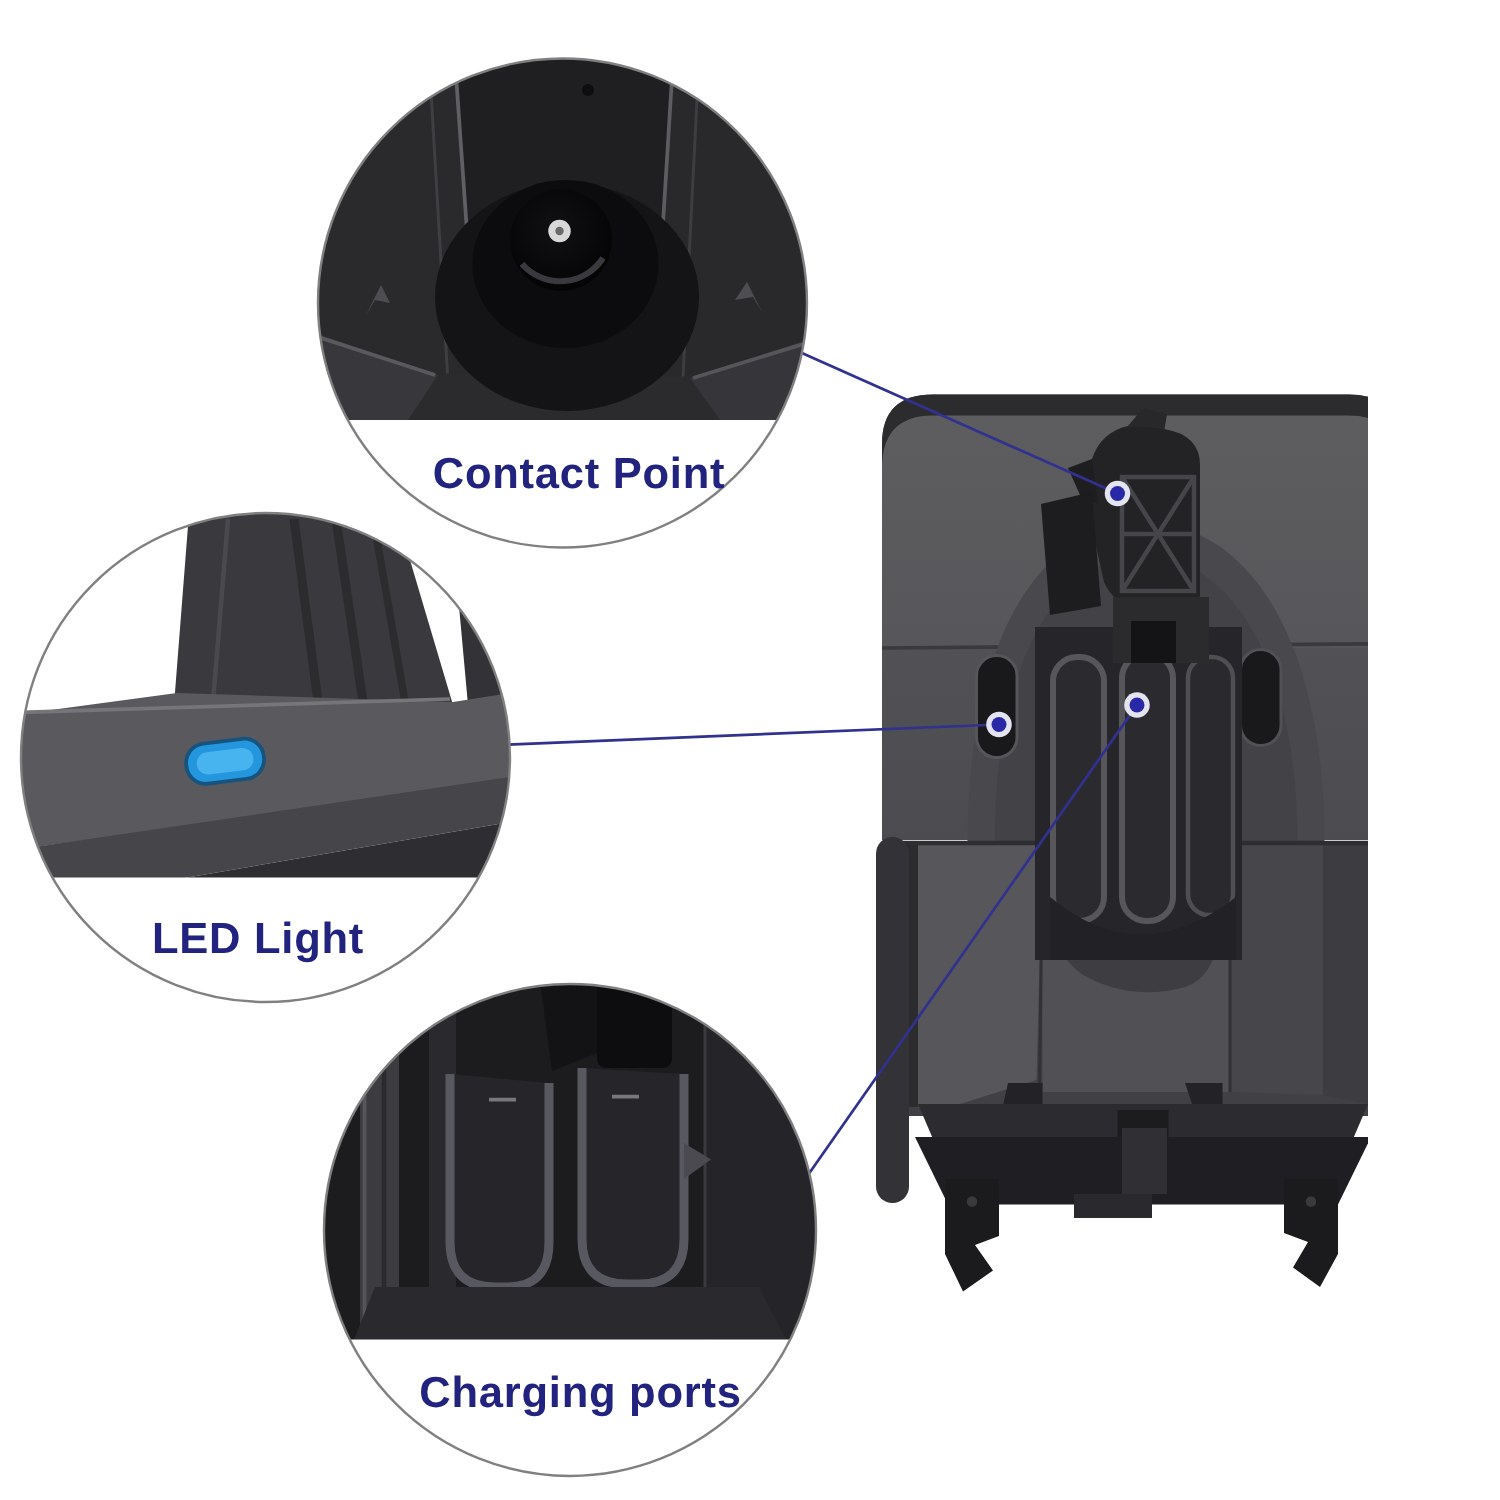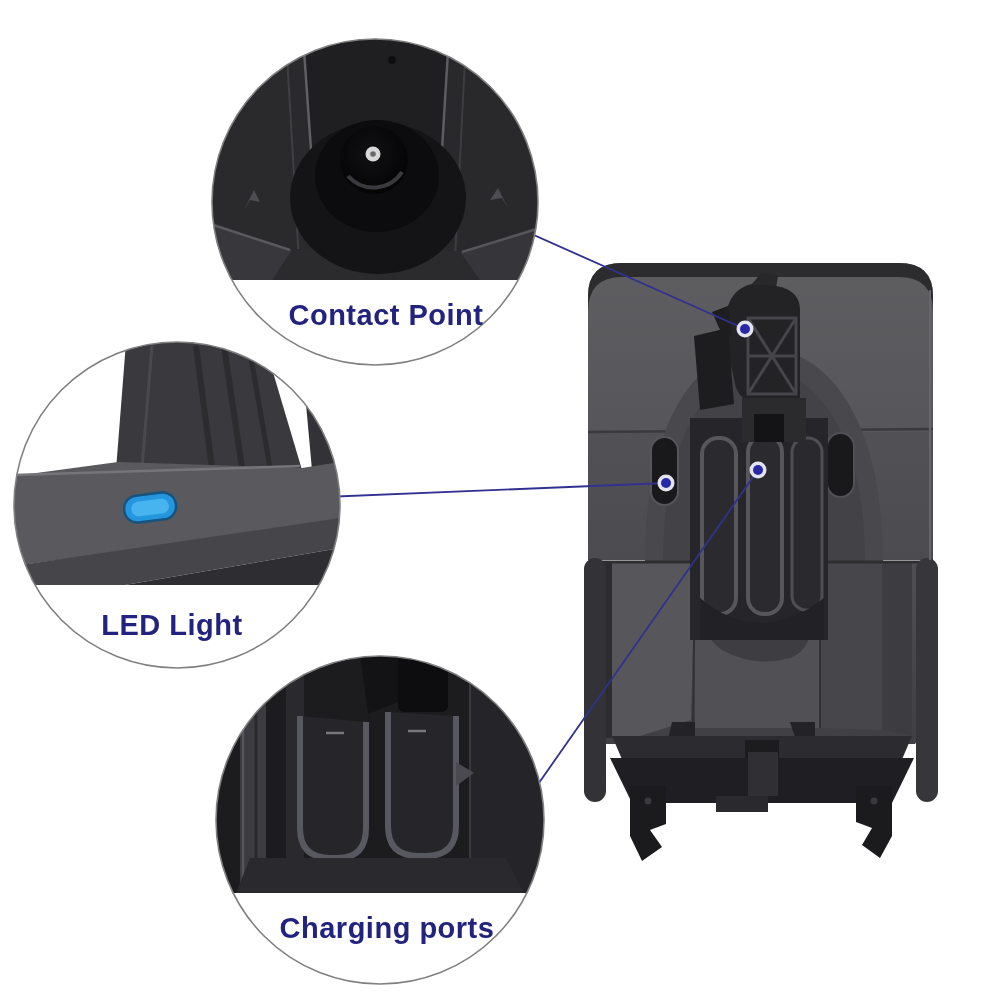--- a/index.html
+++ b/index.html
@@ -1,16 +1,16 @@
 <!DOCTYPE html>
 <html><head>
 <meta charset="utf-8">
 <style>
   html,body{margin:0;padding:0;background:#ffffff;}
-  .canvas{position:relative;width:1000px;height:1000px;background:#ffffff;overflow:hidden;
+  .canvas{position:relative;width:912px;height:1000px;background:#ffffff;overflow:hidden;
           font-family:"Liberation Sans", sans-serif;text-decoration:underline;}
   svg{display:block;}
   .callout-label{font-family:"Liberation Sans", sans-serif;font-weight:bold;font-size:29px;
                  letter-spacing:0.5px;}
 </style>
 </head>
 <body>
 
 <div class="canvas">
 <svg width="1000" height="1000" viewBox="0 0 1000 1000">

